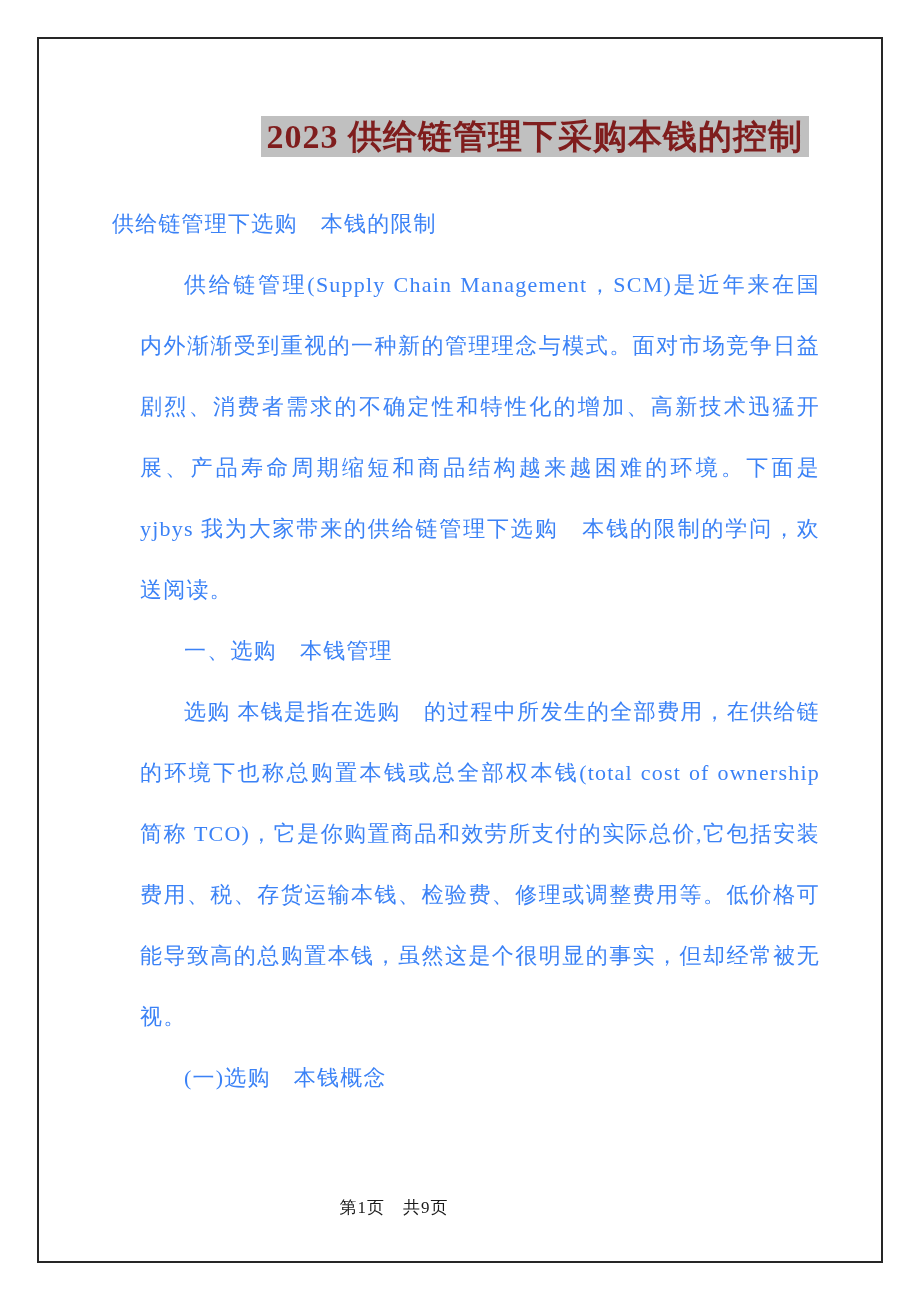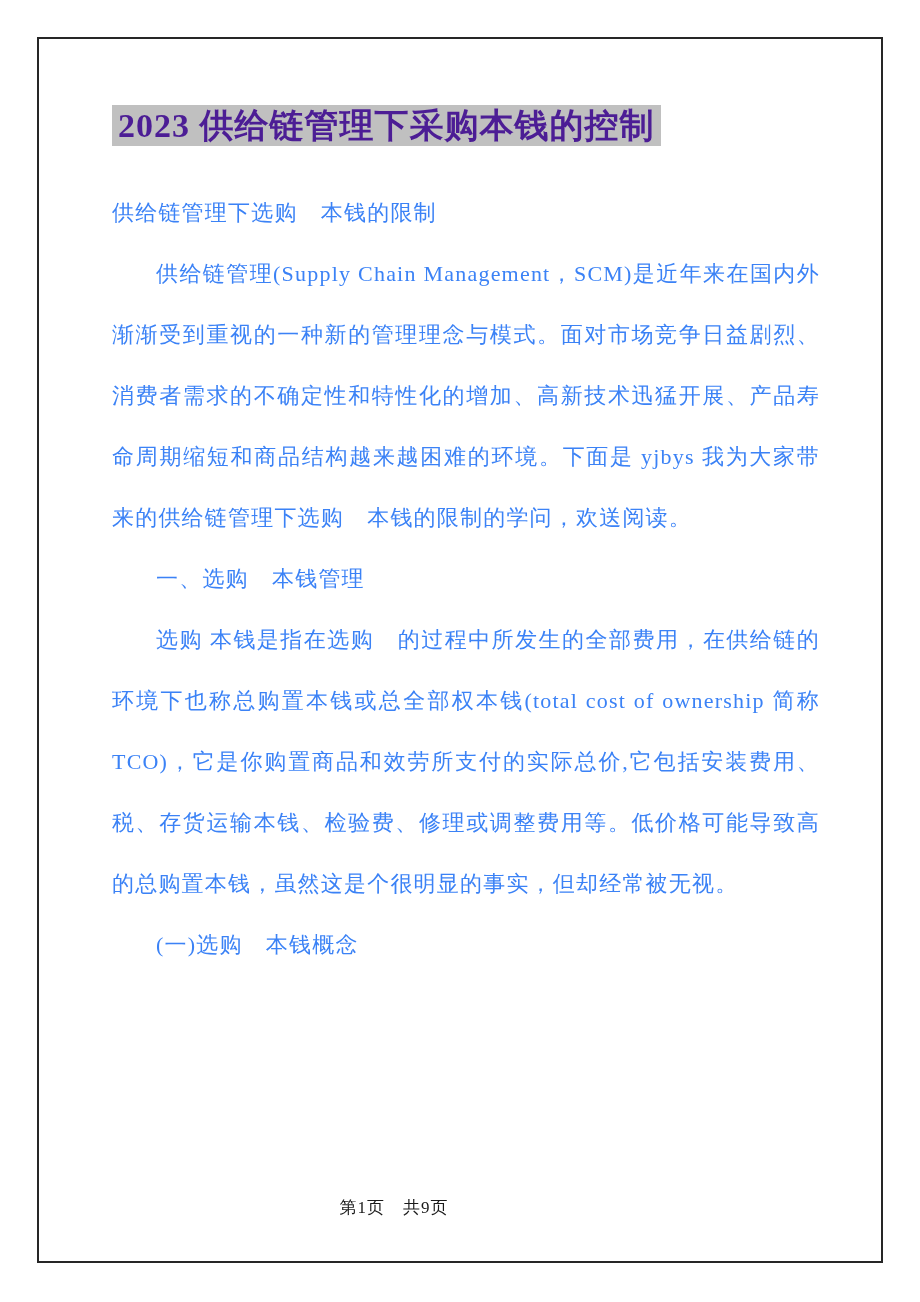--- a/index.html
+++ b/index.html
@@ -28,46 +28,47 @@
     box-sizing: border-box;
     pointer-events: none;
   }
   .content {
     position: absolute;
     left: 112px;
     top: 100px;
     width: 708px;
   }
   .doc-title {
-    margin: 0;
-    text-align: left;
+    margin: 11px;
+    text-align: right;
     font-size: 34px;
     font-weight: bold;
     line-height: 52px;
     letter-spacing: 1px;
-    color: #4c1d95;
+    color: #7f1d1d;
   }
   .doc-title .hl {
     background: var(--hl-color, #c0c0c0);
     padding: 2px 6px;
   }
   .paragraphs {
     margin-top: 30px;
   }
   p.para {
     margin: 0;
     font-size: 22px;
     line-height: 61px;
     letter-spacing: 1.2px;
     text-align: justify;
     text-justify: inter-ideograph;
     color: #3b82f6;
   }
   p.para.indent {
     text-indent: 2em;
+    margin-left: 28px;
   }
   .footer {
     position: absolute;
     left: 37px;
     top: 1196px;
     width: 714px;
     text-align: center;
     font-size: 17px;
     letter-spacing: 1px;
     color: #1a1a1a;

